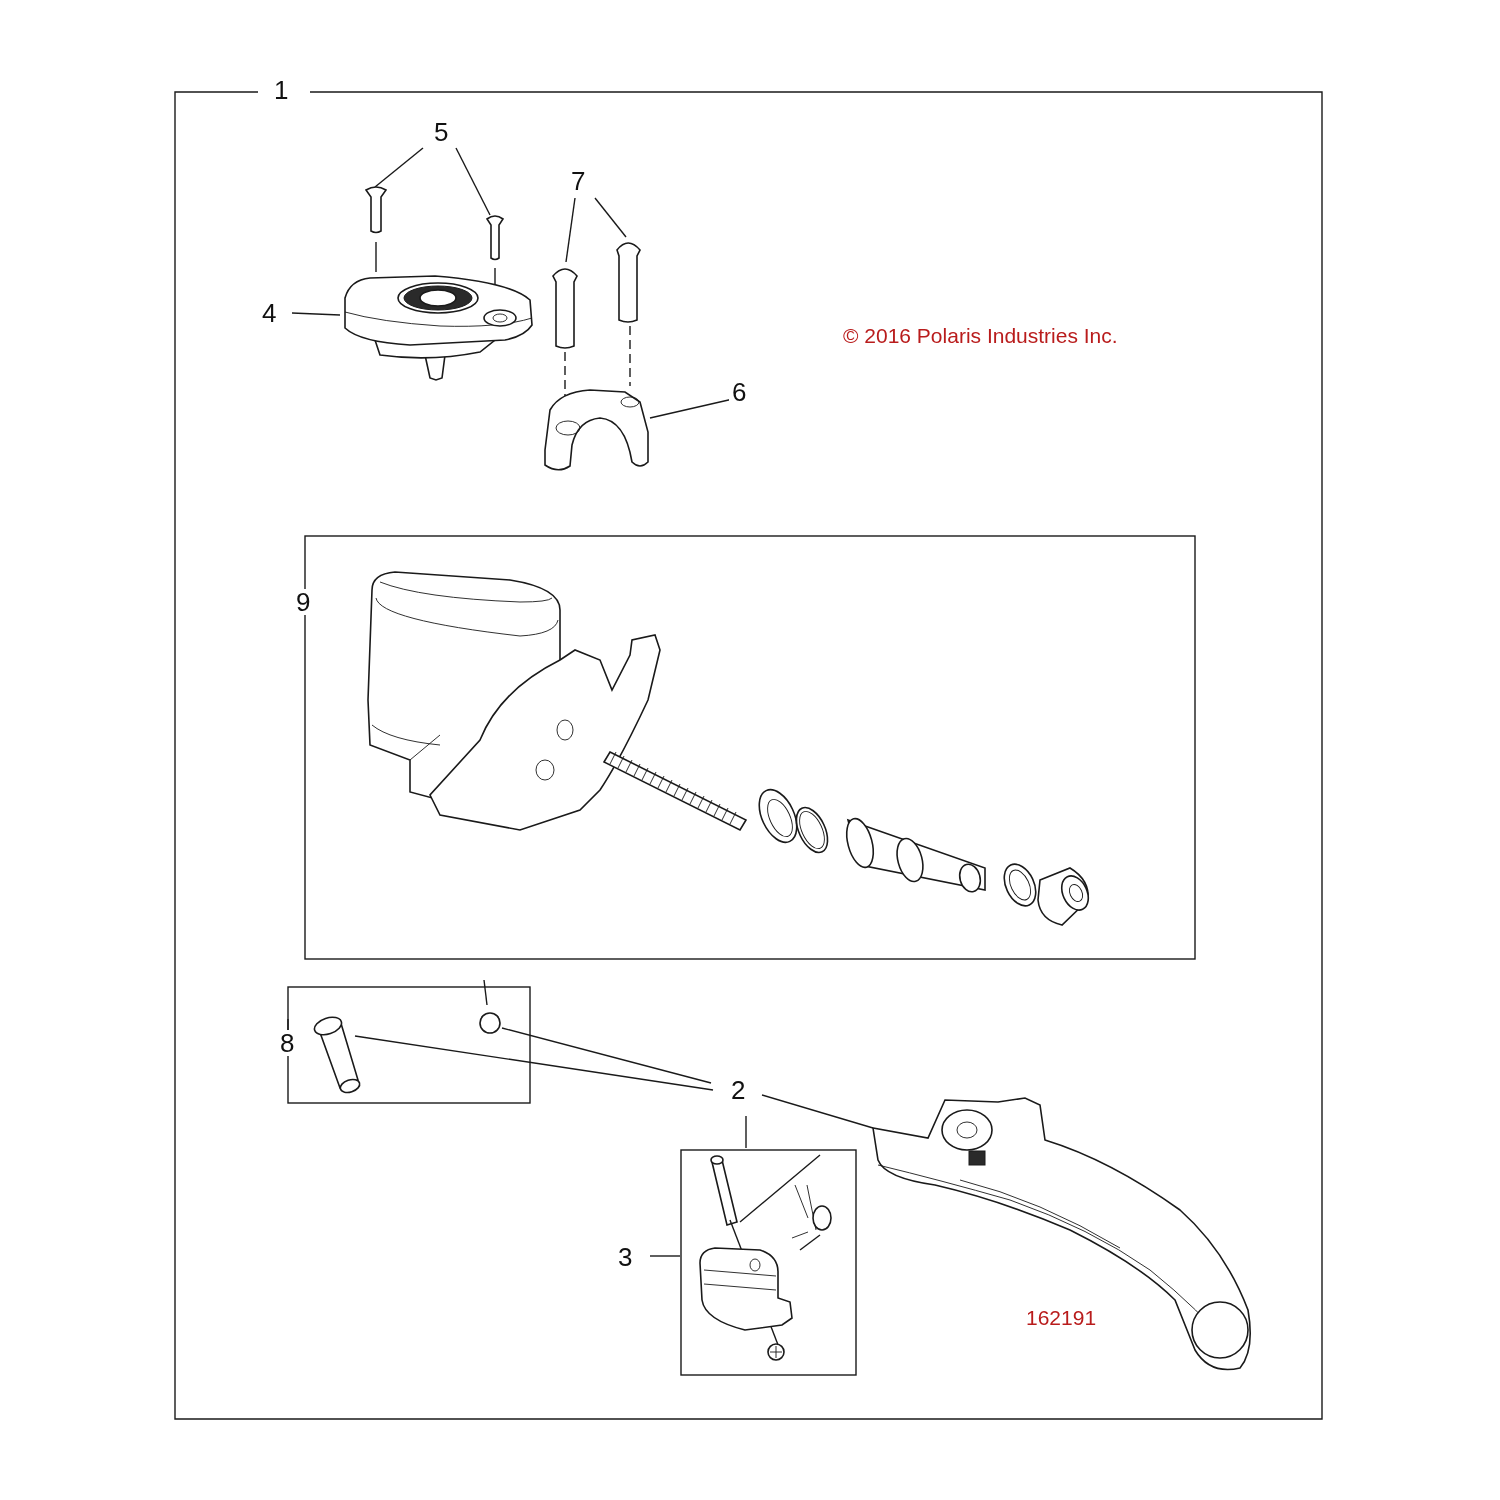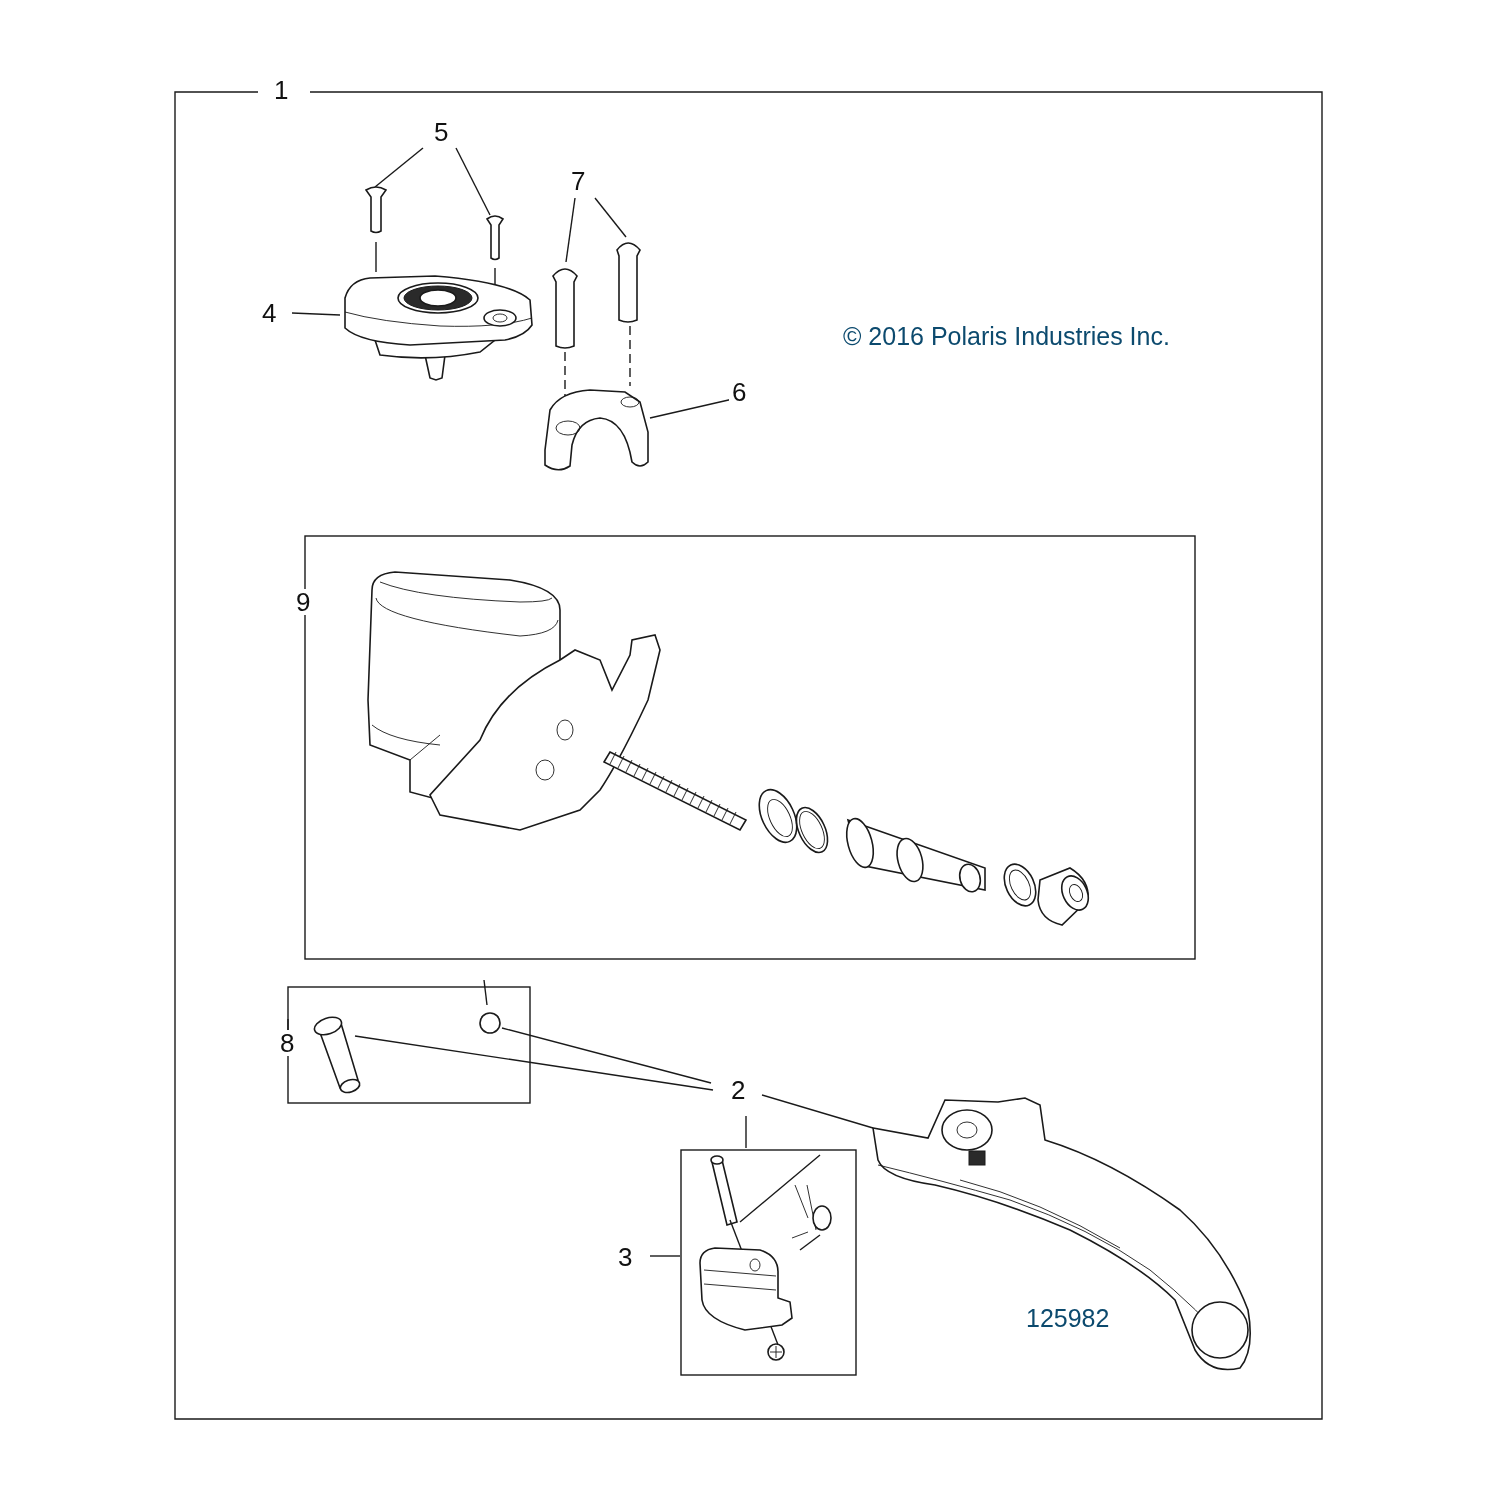--- a/index.html
+++ b/index.html
@@ -1,19 +1,19 @@
 <!DOCTYPE html>
 <html><head>
 <meta charset="utf-8">
 <style>
   html,body{margin:0;padding:0;background:#ffffff;}
   body{width:1500px;height:1500px;position:relative;overflow:hidden;font-family:"Liberation Sans",sans-serif;color:#111;}
   #diagram{position:absolute;left:0;top:0;width:1500px;height:1500px;}
   .callout{position:absolute;font-size:26px;line-height:26px;color:#111;background:#fff;padding:0 3px;}
-  .caption{position:absolute;font-size:25px;line-height:22px;color:#0c4a6e;}
+  .caption{position:absolute;font-size:21px;line-height:22px;color:#b91c1c;}
   svg .ln{stroke:#1a1a1a;stroke-width:1.4;fill:none;}
   svg .part{stroke:#1a1a1a;stroke-width:1.6;fill:#fff;}
   svg .thin{stroke:#1a1a1a;stroke-width:0.9;fill:none;}
   svg .dash{stroke:#1a1a1a;stroke-width:1.4;fill:none;stroke-dasharray:9 5;}
   svg .dark{fill:#2a2a2a;stroke:#1a1a1a;stroke-width:1;}
 </style>
 </head>
 <body>
 
 <div id="diagram">
@@ -147,14 +147,14 @@
 <span class="callout" style="left:431px;top:119px;">5</span>
 <span class="callout" style="left:568px;top:168px;">7</span>
 <span class="callout" style="left:259px;top:300px;">4</span>
 <span class="callout" style="left:729px;top:379px;">6</span>
 <span class="callout" style="left:293px;top:589px;">9</span>
 <span class="callout" style="left:277px;top:1030px;">8</span>
 <span class="callout" style="left:728px;top:1077px;">2</span>
 <span class="callout" style="left:615px;top:1244px;">3</span>
 
 <span class="caption" style="left:843px;top:325px;">© 2016 Polaris Industries Inc.</span>
-<span class="caption" style="left:1026px;top:1307px;">125982</span>
+<span class="caption" style="left:1026px;top:1307px;">162191</span>
 </div>
 
 </body></html>

